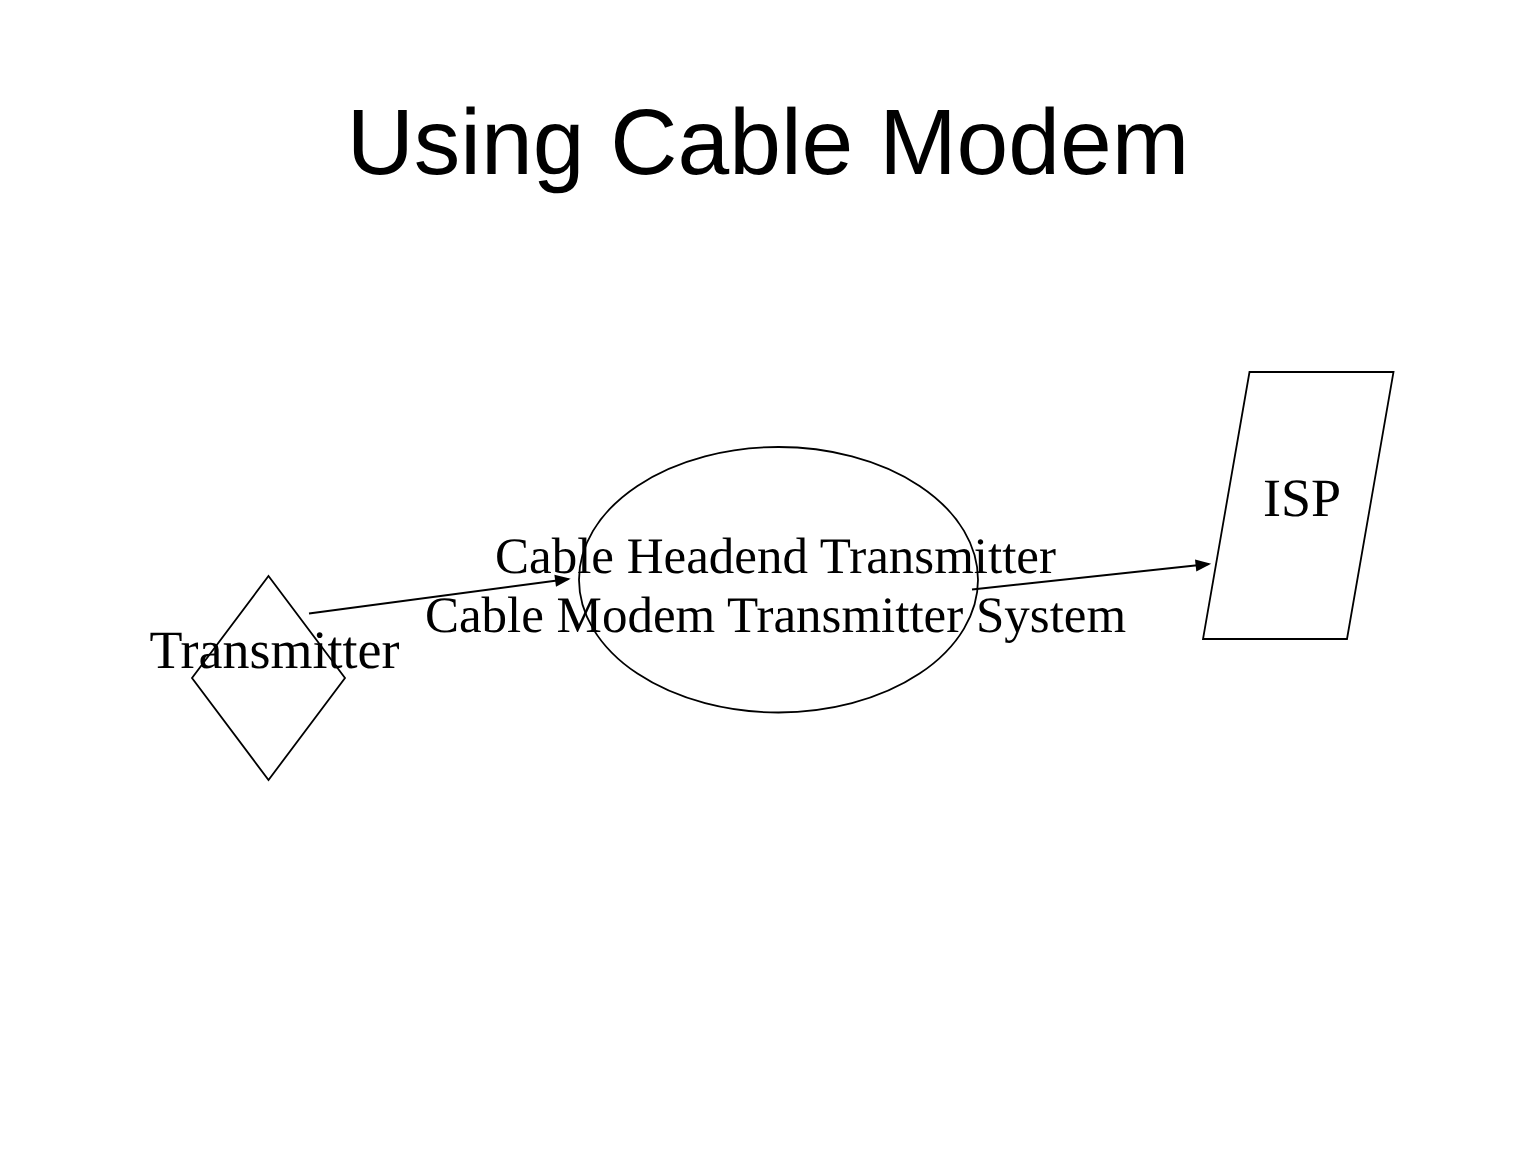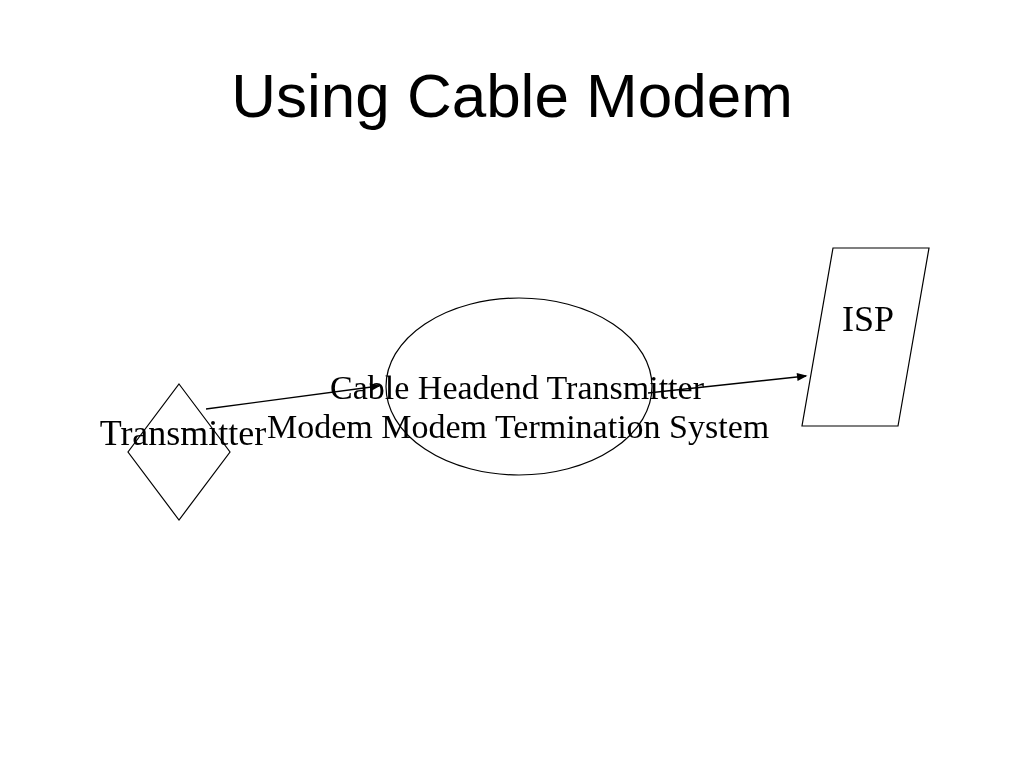--- a/index.html
+++ b/index.html
@@ -43,28 +43,28 @@
   }
   .label-subscriber {
     left: 33px;
     top: 414px;
     width: 300px;
     font-size: 36px;
     line-height: 38px;
   }
   .label-headend {
     left: 267px;
-    top: 368px;
+    top: 352px;
     width: 500px;
     font-size: 34px;
     line-height: 39px;
   }
   .label-isp {
     left: 818px;
-    top: 299px;
+    top: 312px;
     width: 100px;
     font-size: 36px;
     line-height: 40px;
   }
 </style>
 </head>
 <body>
 
 <div class="slide">
 
@@ -87,20 +87,20 @@
   </svg>
 
   <h1 class="slide-title">Using Cable Modem</h1>
 
   <div class="node-label label-subscriber">
     <div>Transmitter</div>
   </div>
 
   <div class="node-label label-headend">
     <div>Cable Headend Transmitter</div>
-    <div>Modem Modem Termination System</div>
+    <div>Cable Modem Transmitter System</div>
   </div>
 
   <div class="node-label label-isp">
     <div>ISP</div>
   </div>
 
 </div>
 
 </body></html>

